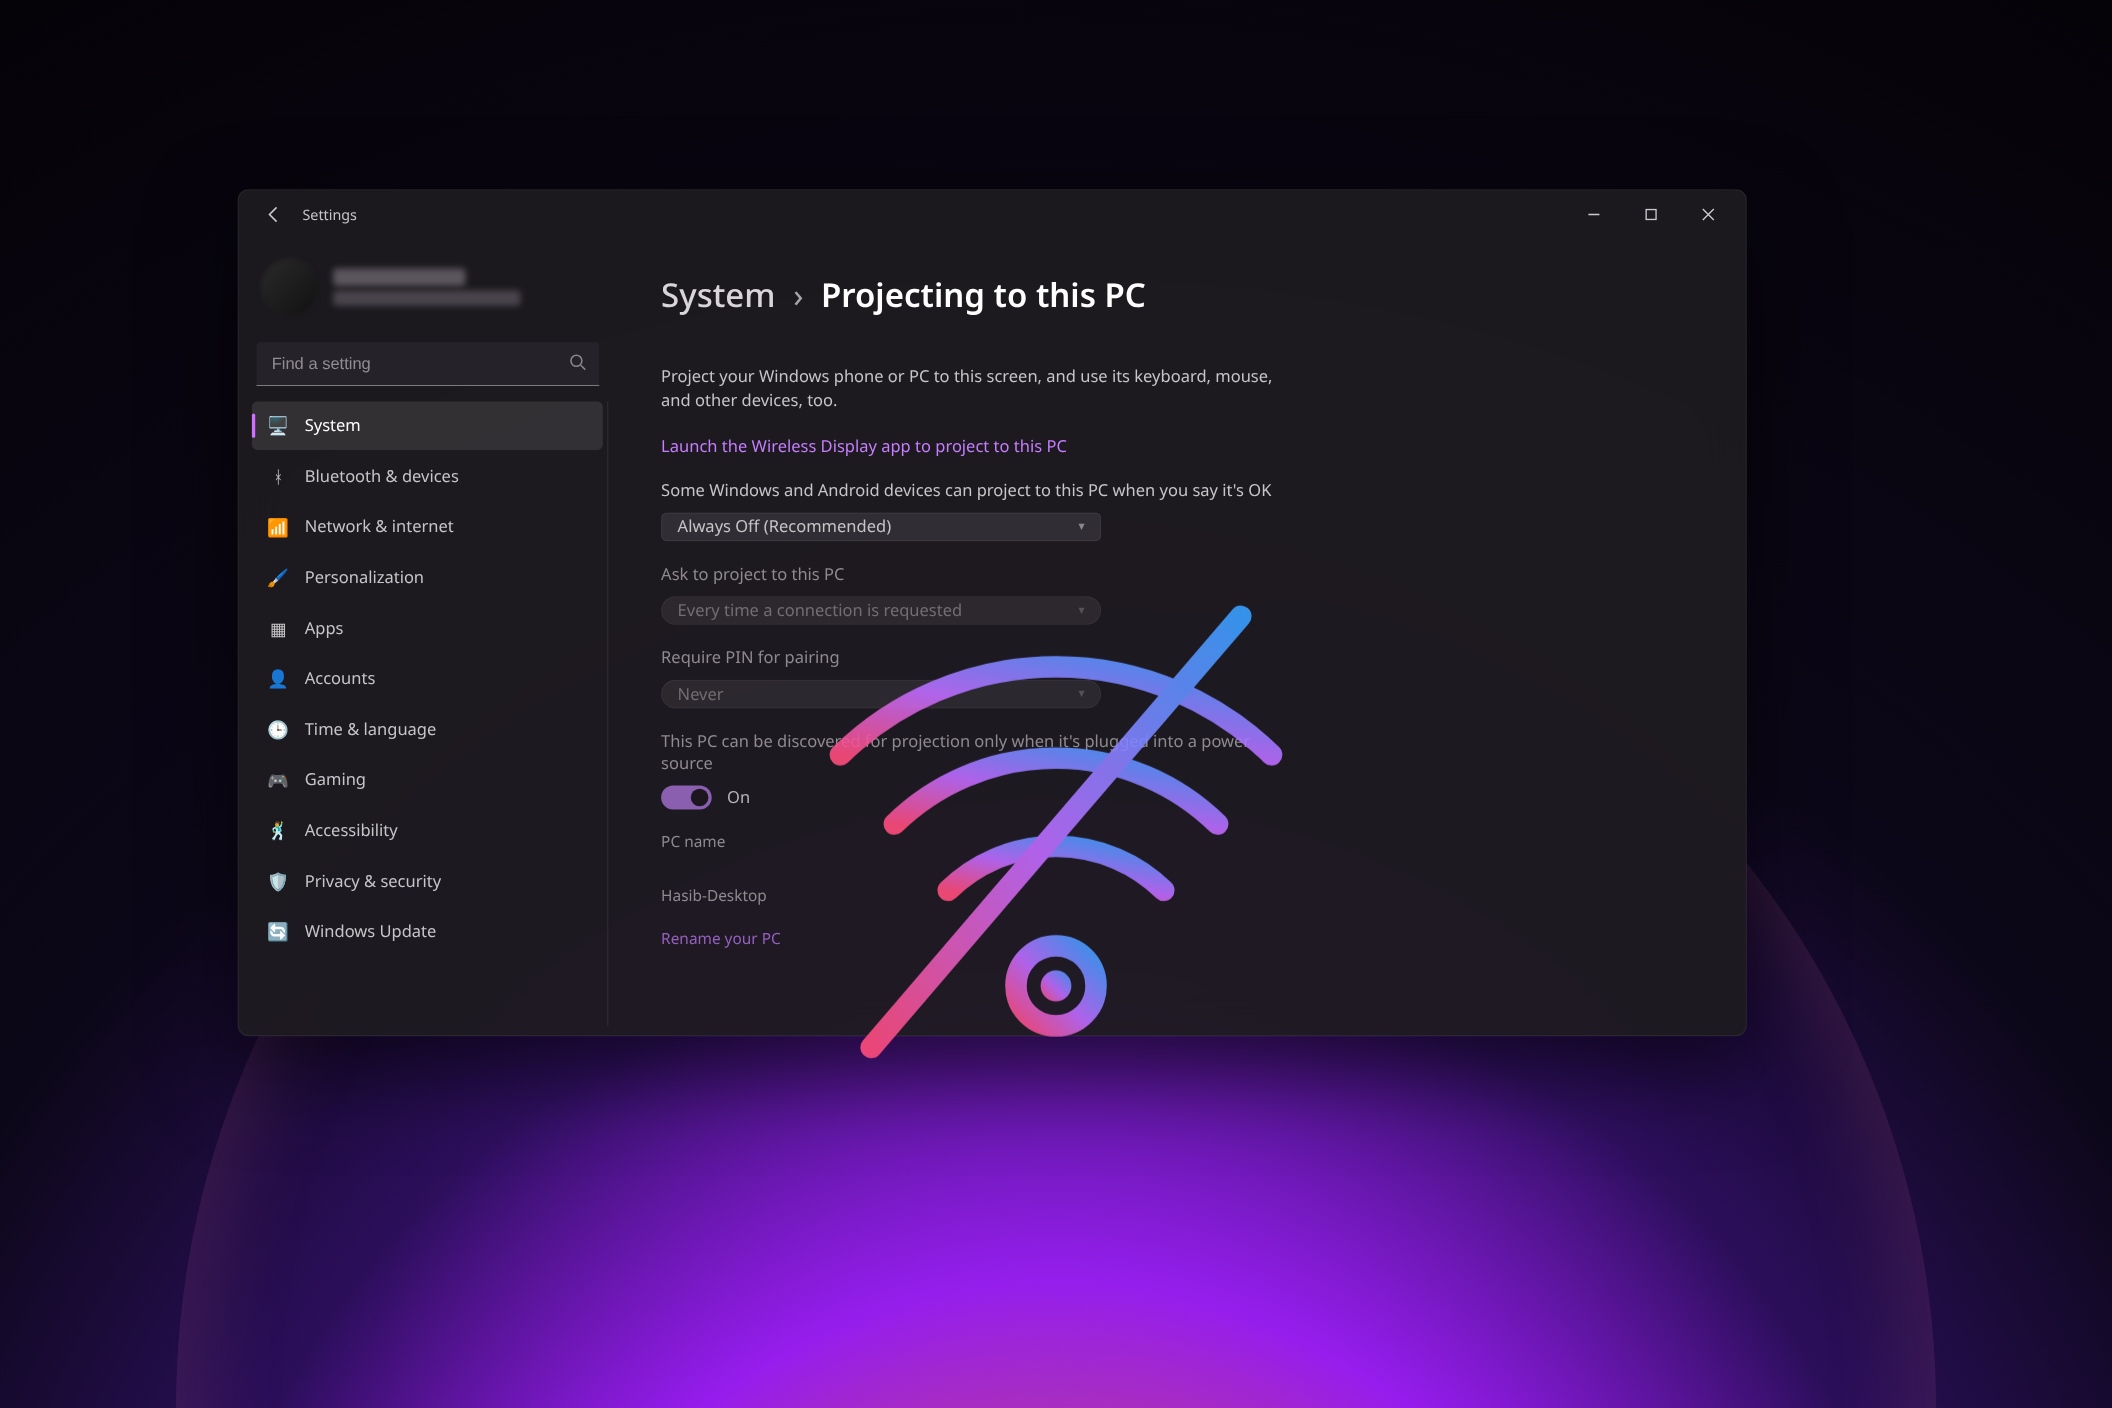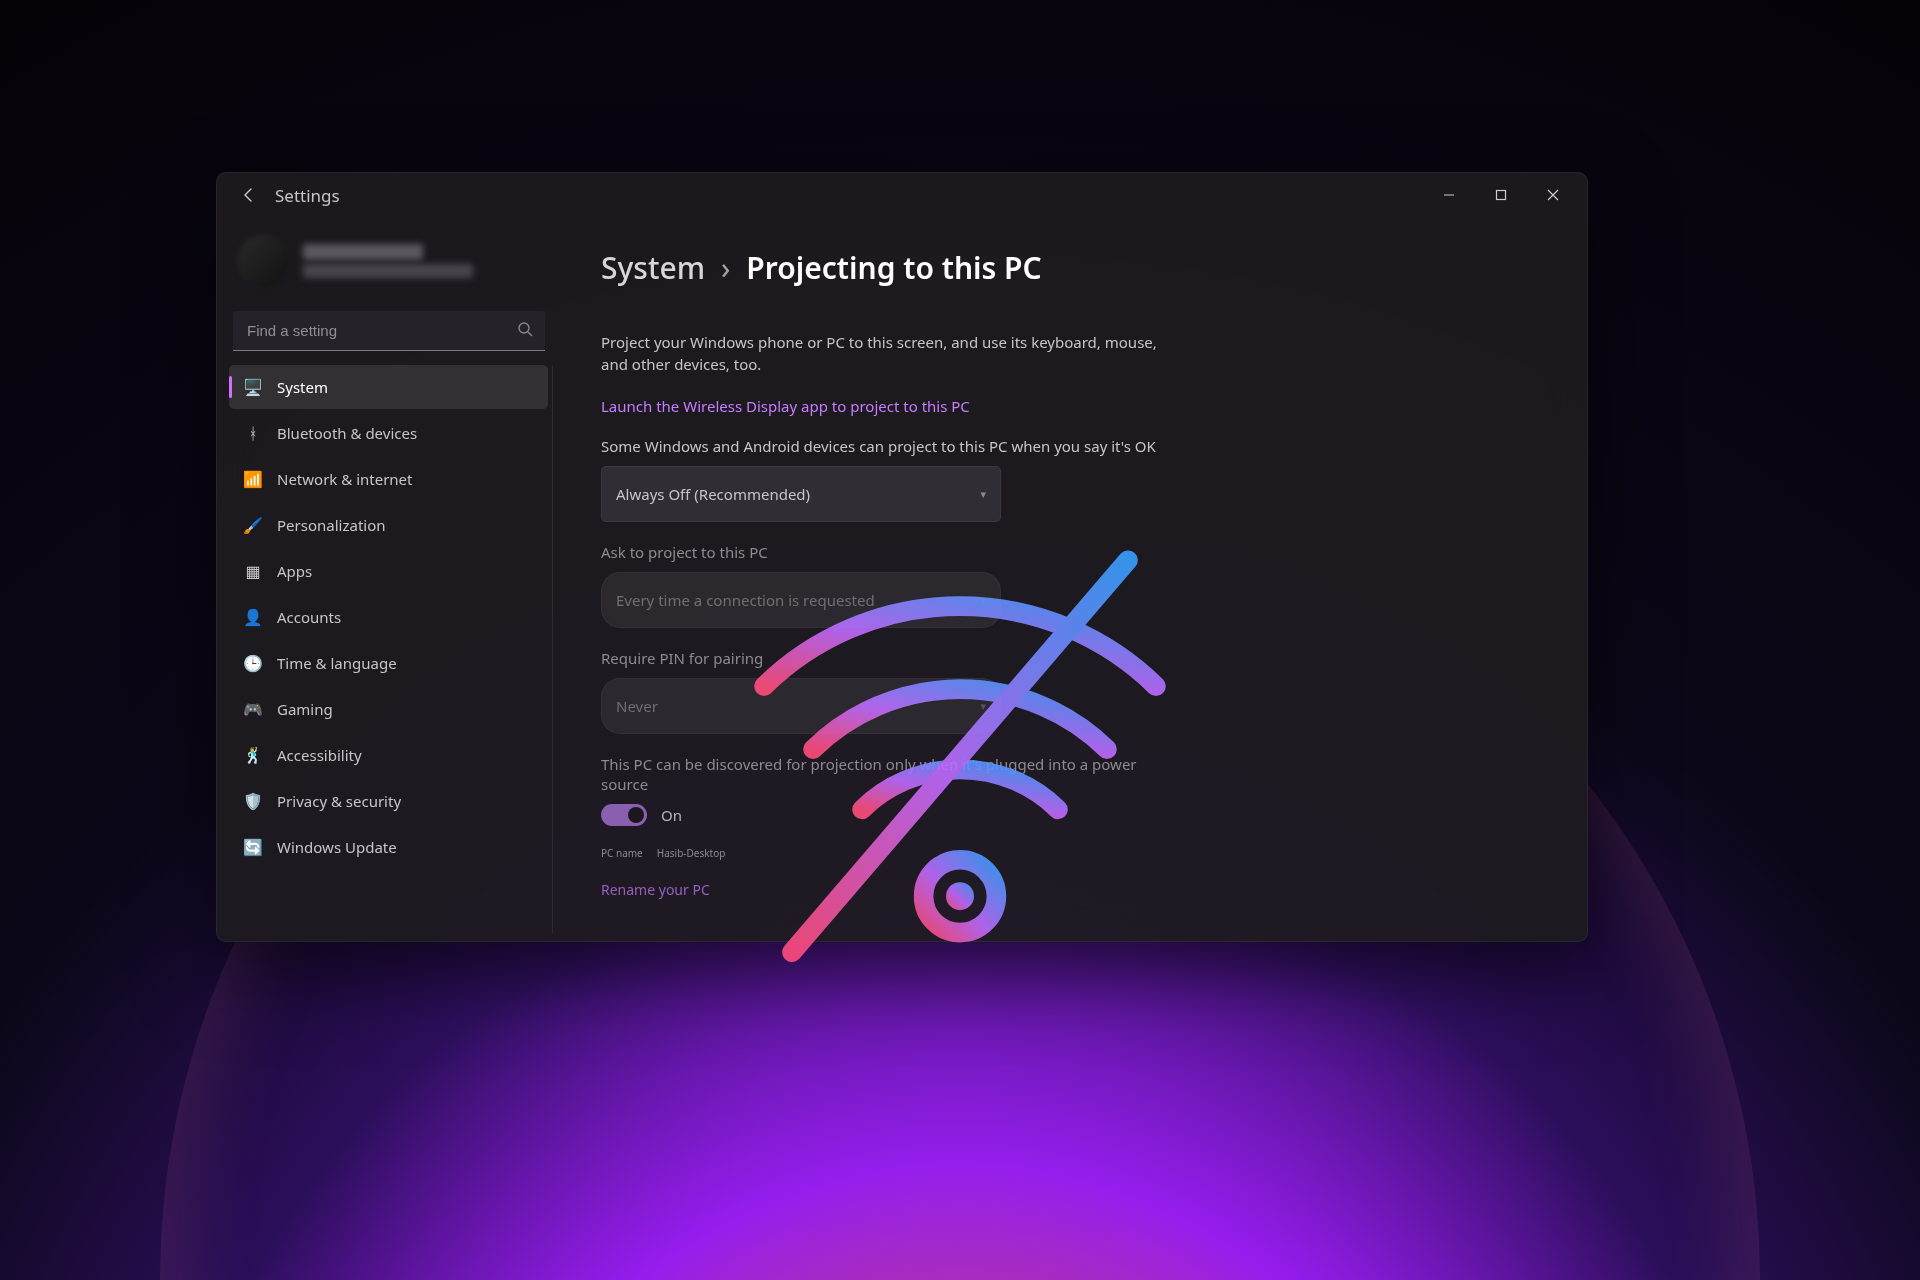--- a/index.html
+++ b/index.html
@@ -39,21 +39,21 @@
     backdrop-filter: blur(20px);
     border-radius:10px;
     border:1px solid rgba(255,255,255,0.06);
     box-shadow: 0 30px 80px rgba(0,0,0,0.6);
     display:flex; flex-direction:column;
     overflow:hidden;
   }
   
   .titlebar {
     height:44px; display:flex; align-items:center; padding:0 8px;
-    font-size:17px; color:var(--text-secondary);
+    font-size:13px; color:var(--text-secondary);
   }
   .titlebar .back { width:32px; height:32px; display:flex; align-items:center; justify-content:center; border-radius:4px; margin-left:8px;}
   .titlebar .title { margin-left:10px; }
   .win-controls { margin-left:auto; display:flex; }
   .win-btn { width:52px; height:44px; display:flex; align-items:center; justify-content:center; font-size:12px; }
   .svg-icon { display:block; }
   
   .body { flex:1; display:flex; overflow:hidden; }
   .sidebar {
     width:344px; padding:8px 8px 8px 8px; display:flex; flex-direction:column;
@@ -93,37 +93,37 @@
   .crumb { display:flex; align-items:center; gap:16px; font-size:30px; font-weight:600; margin-bottom:28px;}
   .crumb .sep{opacity:0.6; font-weight:400;}
   .crumb .root{color:#d8d4da; font-weight:500;}
   .content { max-width:560px; display:flex; flex-direction:column; gap:20px; font-size:15px;}
   .desc { color:var(--text-secondary); line-height:1.45;margin-top:16px;}
   .link { color:#c77dff; cursor:pointer; }
   .setting-block { display:flex; flex-direction:column; gap:10px; }
   .setting-label { color:var(--text-secondary); }
   .setting-label.dim { color:var(--text-dim); }
   .dropdown {
-    width:400px; height:56px; background:var(--dropdown-bg);
+    width:400px; height:26px; background:var(--dropdown-bg);
     border:1px solid rgba(255,255,255,0.06);
     border-radius:5px; display:flex; align-items:center; padding:0 14px;
     color:var(--text-secondary); font-size:15px; position:relative;
   }
   .dropdown.dim { color:var(--text-dim); opacity:0.75;border-radius:19px;}
   .dropdown .chev { margin-left:auto; opacity:0.6; font-size:11px;}
   .toggle-row{display:flex; align-items:center; gap:14px;}
   .toggle {
     width:46px; height:22px; border-radius:11px; background:var(--toggle-on);
     position:relative;
   }
   .toggle::after{
     content:""; position:absolute; right:3px; top:3px; width:16px; height:16px; border-radius:50%;
     background:#1c161f;
   }
-  .kv { display:flex; gap:14px; color:var(--text-dim); font-size:10px;}
+  .kv { display:flex; gap:30px; color:var(--text-dim); font-size:14px;flex-direction:column;}
   .kv .k{color:var(--text-dim);}
   .kv .v{color:var(--text-dim);}
   .rename{color:#c77dff; font-size:14px; opacity:0.7;}
   
   .overlay-icon {
     position:absolute; left:50%; top:56%; transform:translate(-50%,-48%);
     width:560px; height:560px; pointer-events:none; opacity:0.9;
   }
 </style>
 </head>

